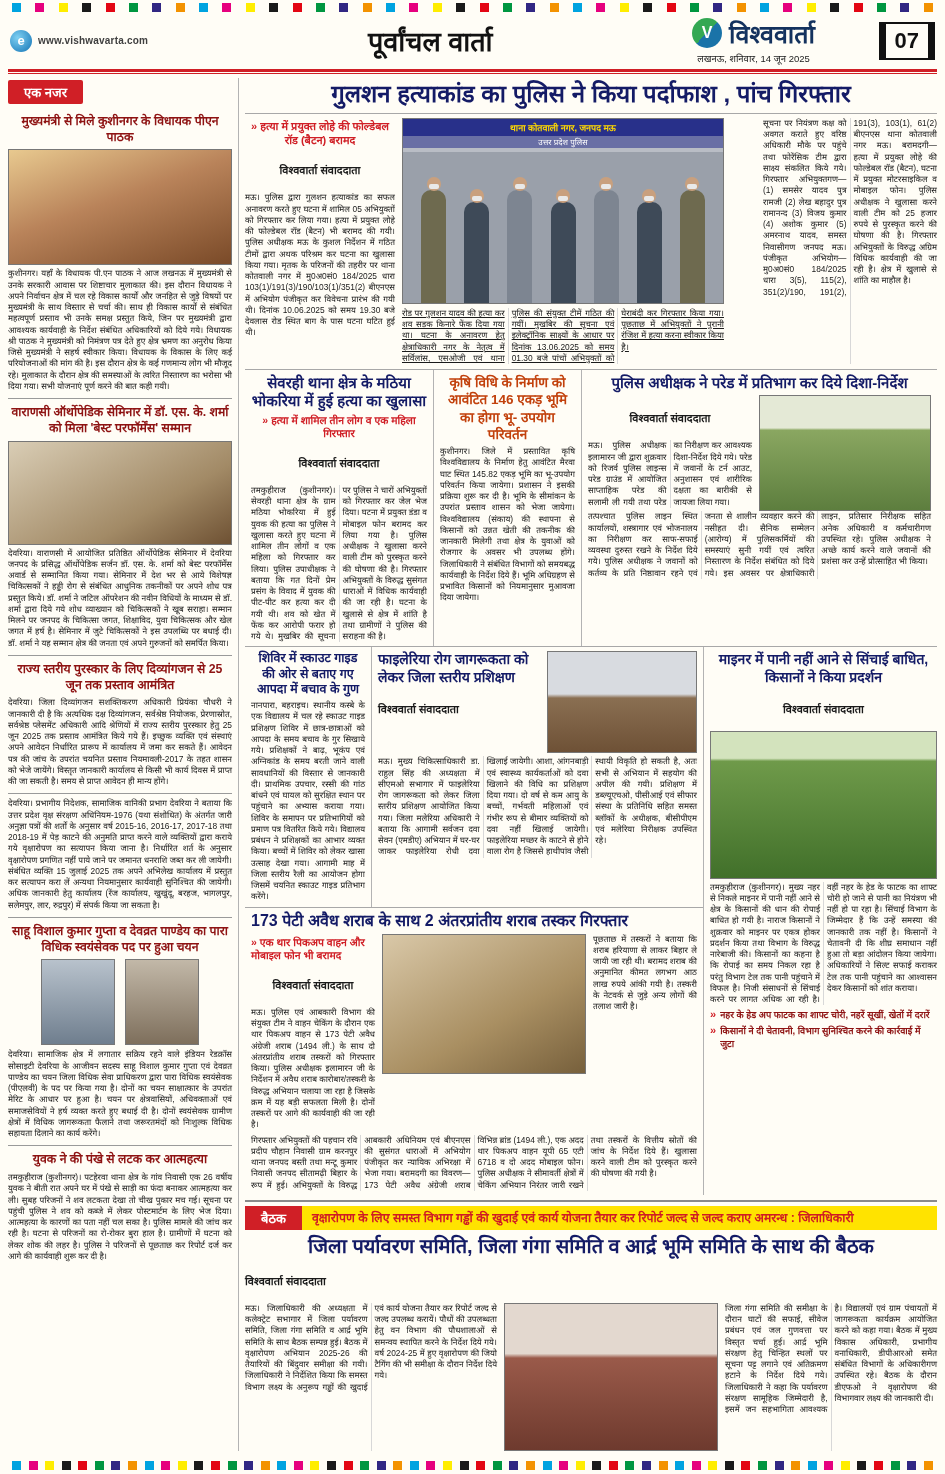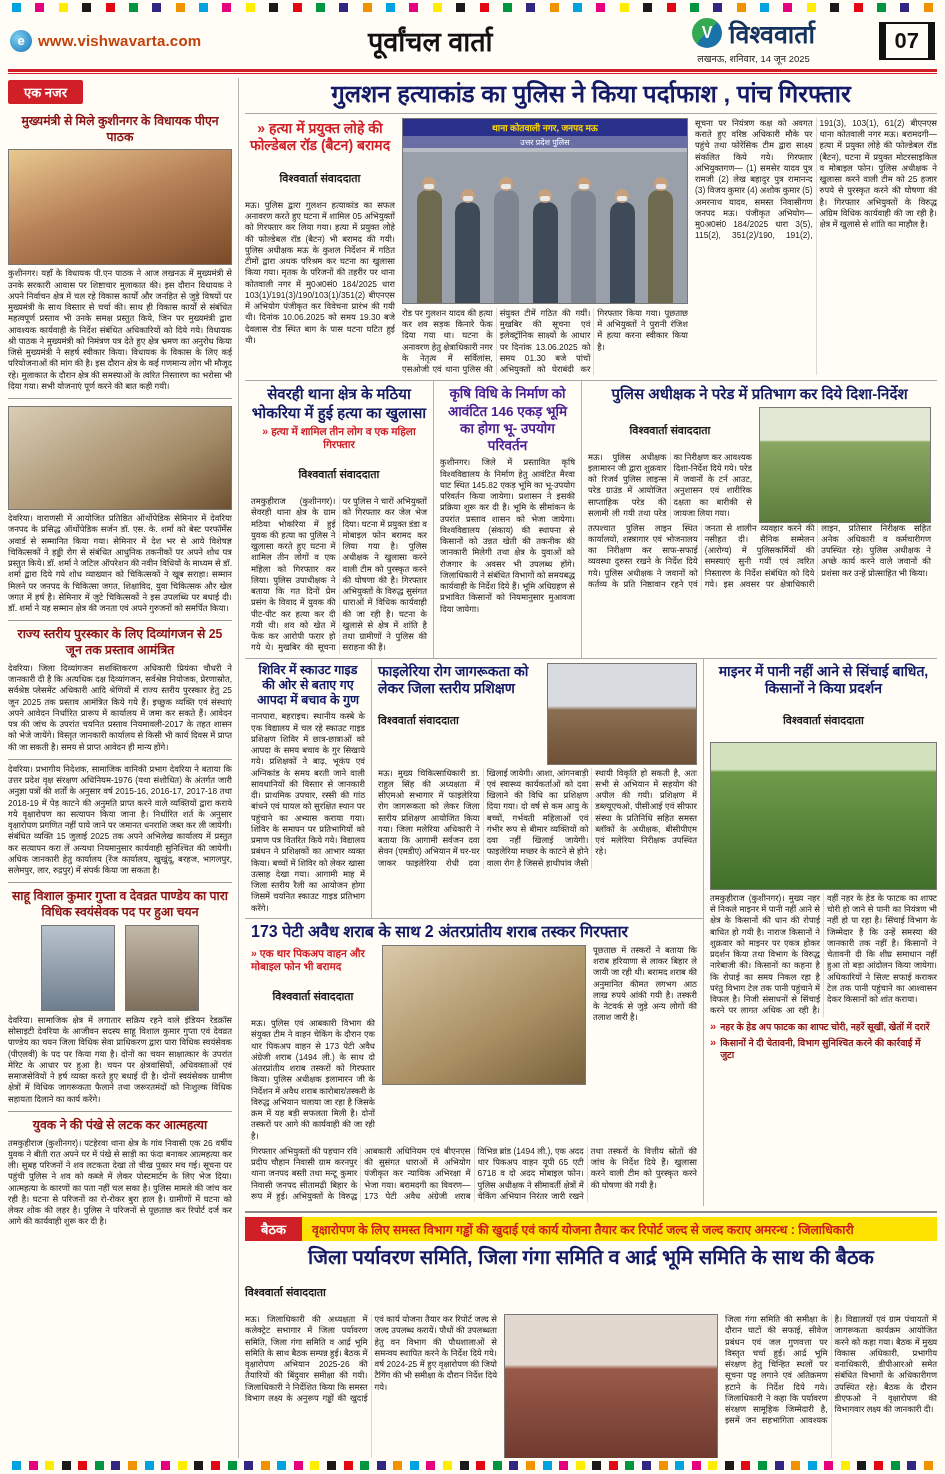--- a/index.html
+++ b/index.html
@@ -13,21 +13,21 @@
   .print-bar { display:flex; justify-content:space-between; align-items:center; padding:2px 12px; height:14px; }
   .print-bar .mark { width:9px; height:9px; }
   .print-bar.bottom { position:absolute; bottom:2px; left:0; right:0; background:#fffdf6; z-index:6; }
 
   
   .masthead { display:flex; align-items:center; gap:10px; padding:2px 10px 4px; }
   .site-block { display:flex; align-items:center; gap:6px; width:212px; }
   .globe { width:22px; height:22px; border-radius:50%; flex:none;
     background:radial-gradient(circle at 35% 35%, #7fd0f2, #1273b5); color:#fff;
     font-weight:bold; font-size:13px; display:flex; align-items:center; justify-content:center; }
-  .site-url { font-size:15px; font-weight:bold; color:#c2410c; letter-spacing:.2px; }
+  .site-url { font-size:10px; font-weight:bold; color:#404040; letter-spacing:.2px; }
   .center-title { flex:1; text-align:center; font-size:27px; font-weight:bold; margin:0; color:#111; }
   .brand-block { width:230px; text-align:center; }
   .brand-row { display:flex; align-items:center; justify-content:center; gap:7px; }
   .v-logo { width:30px; height:30px; border-radius:50%; flex:none; color:#fff; font-weight:bold; font-size:16px;
     display:flex; align-items:center; justify-content:center;
     background:linear-gradient(135deg,#34a853 0 50%, #1a73a8 50% 100%); }
   .brand-name { font-size:25px; font-weight:bold; color:#14325e; }
   .m-dateline { font-size:9.5px; margin-top:2px; color:#222; }
   .pageno-box { border-top:2px solid #111; border-bottom:2px solid #111; border-left:7px solid #111; border-right:7px solid #111;
     font-size:22px; font-weight:bold; padding:4px 9px; color:#111; }
@@ -47,35 +47,35 @@
   .s-body { font-size:8.4px; line-height:1.34; text-align:justify; margin:0; }
   .s-photo { width:100%; height:116px; margin:3px 0; }
   .portraits { display:flex; gap:10px; justify-content:center; margin:4px 0; }
   .portrait { width:74px; height:86px; }
 
   
   .photo { border:1px solid #777; position:relative; overflow:hidden; }
   .body { font-size:8.4px; line-height:1.34; text-align:justify; margin:0; }
   .byline { font-weight:bold; font-size:11px; text-align:center; margin:15px 0; }
   .byline.left { text-align:left; }
-  .subhead { color:#d01f26; font-weight:bold; font-size:14px; line-height:1.25; text-align:center; margin:2px 0 3px; }
+  .subhead { color:#d01f26; font-weight:bold; font-size:11px; line-height:1.25; text-align:center; margin:2px 0 3px; }
   .q { color:#d01f26; font-weight:bold; }
   .h-nav { font-size:15px; font-weight:bold; color:#141b66; text-align:center; line-height:1.22; margin:0 0 3px; }
-  .h-mar { font-size:13.5px; font-weight:bold; color:#4c1d95; text-align:center; line-height:1.28; margin:0 0 3px; }
+  .h-mar { font-size:13.5px; font-weight:bold; color:#c2410c; text-align:center; line-height:1.28; margin:0 0 3px; }
   .cols2 { column-count:2; column-gap:7px; column-rule:1px solid #d8d8d8; }
   .cols3 { column-count:3; column-gap:7px; column-rule:1px solid #d8d8d8; }
   .cols4 { column-count:4; column-gap:7px; column-rule:1px solid #d8d8d8; }
 
   
   .lead-head { font-size:24px; font-weight:bold; color:#141b66; text-align:center; line-height:1.12;
     padding:3px 0 5px; margin:0 0 4px; border-bottom:1px solid #a8a8a8; }
   .lead-grid { display:flex; gap:7px; border-bottom:1px solid #a8a8a8; padding-bottom:5px; }
   .lead-a { width:150px; flex:none; }
-  .lead-b { width:286px; flex:none; }
-  .lead-c { flex:1; min-width:0; }
+  .lead-b { width:322px; flex:none;text-decoration:underline; }
+  .lead-c { flex:1; min-width:0;margin-left:32px; }
   .lead-photo { height:186px; margin-bottom:4px; background:linear-gradient(#b9bdc5 0 18%, #9aa0aa 18% 100%); }
   .banner1 { position:absolute; top:0; left:0; right:0; background:#28308a; color:#ffd800;
     font-size:9px; font-weight:bold; text-align:center; padding:2px 0; z-index:2; }
   .banner2 { position:absolute; top:16px; left:0; right:0; background:rgba(40,48,138,.55); color:#fff;
     font-size:8px; text-align:center; padding:1px 0; z-index:2; }
   .people { position:absolute; bottom:0; left:0; right:0; height:70%; display:flex;
     justify-content:space-evenly; align-items:flex-end; }
   .person { width:25px; height:78%; background:#3e4a58; border-radius:10px 10px 0 0; position:relative; }
   .person:nth-child(odd) { background:#6e6a4f; height:88%; }
   .person:nth-child(3), .person:nth-child(5) { background:#7d8591; }
@@ -210,20 +210,21 @@
     <aside class="sidebar">
       <div class="eyebrow">एक नजर</div>
 
       <article class="s-art">
         <h3 class="s-head">मुख्यमंत्री से मिले कुशीनगर के विधायक पीएन पाठक</h3>
         <div class="s-photo photo" style="background:linear-gradient(160deg,#e8c98f 0%,#b9835a 45%,#7a4a28 100%);"></div>
         <p class="s-body">कुशीनगर। यहाँ के विधायक पी.एन पाठक ने आज लखनऊ में मुख्यमंत्री से उनके सरकारी आवास पर शिष्टाचार मुलाकात की। इस दौरान विधायक ने अपने निर्वाचन क्षेत्र में चल रहे विकास कार्यों और जनहित से जुड़े विषयों पर मुख्यमंत्री के साथ विस्तार से चर्चा की। साथ ही विकास कार्यों से संबंधित महत्वपूर्ण प्रस्ताव भी उनके समक्ष प्रस्तुत किये, जिन पर मुख्यमंत्री द्वारा आवश्यक कार्यवाही के निर्देश संबंधित अधिकारियों को दिये गये। विधायक श्री पाठक ने मुख्यमंत्री को निमंत्रण पत्र देते हुए क्षेत्र भ्रमण का अनुरोध किया जिसे मुख्यमंत्री ने सहर्ष स्वीकार किया। विधायक के विकास के लिए कई परियोजनाओं की मांग की है। इस दौरान क्षेत्र के कई गणमान्य लोग भी मौजूद रहे। मुलाकात के दौरान क्षेत्र की समस्याओं के त्वरित निस्तारण का भरोसा भी दिया गया। सभी योजनाएं पूर्ण करने की बात कही गयी।</p>
       </article>
 
       <article class="s-art">
+        <h3 class="s-head">वाराणसी ऑर्थोपेडिक सेमिनार में डॉ. एस. के. शर्मा को मिला 'बेस्ट परफॉर्मेंस' सम्मान</h3>
         <div class="s-photo photo" style="height:104px;background:linear-gradient(150deg,#d9cdb5,#a28a66 65%,#6e5133);"></div>
         <p class="s-body">देवरिया। वाराणसी में आयोजित प्रतिष्ठित ऑर्थोपेडिक सेमिनार में देवरिया जनपद के प्रसिद्ध ऑर्थोपेडिक सर्जन डॉ. एस. के. शर्मा को बेस्ट परफॉर्मेंस अवार्ड से सम्मानित किया गया। सेमिनार में देश भर से आये विशेषज्ञ चिकित्सकों ने हड्डी रोग से संबंधित आधुनिक तकनीकों पर अपने शोध पत्र प्रस्तुत किये। डॉ. शर्मा ने जटिल ऑपरेशन की नवीन विधियों के माध्यम से डॉ. शर्मा द्वारा दिये गये शोध व्याख्यान को चिकित्सकों ने खूब सराहा। सम्मान मिलने पर जनपद के चिकित्सा जगत, शिक्षाविद, युवा चिकित्सक और खेल जगत में हर्ष है। सेमिनार में जुटे चिकित्सकों ने इस उपलब्धि पर बधाई दी। डॉ. शर्मा ने यह सम्मान क्षेत्र की जनता एवं अपने गुरुजनों को समर्पित किया।</p>
       </article>
 
       <article class="s-art">
         <h3 class="s-head">राज्य स्तरीय पुरस्कार के लिए दिव्यांगजन से 25 जून तक प्रस्ताव आमंत्रित</h3>
         <p class="s-body">देवरिया। जिला दिव्यांगजन सशक्तिकरण अधिकारी प्रियंका चौधरी ने जानकारी दी है कि अत्यधिक दक्ष दिव्यांगजन, सर्वश्रेष्ठ नियोजक, प्रेरणास्रोत, सर्वश्रेष्ठ प्लेसमेंट अधिकारी आदि श्रेणियों में राज्य स्तरीय पुरस्कार हेतु 25 जून 2025 तक प्रस्ताव आमंत्रित किये गये हैं। इच्छुक व्यक्ति एवं संस्थाएं अपने आवेदन निर्धारित प्रारूप में कार्यालय में जमा कर सकते हैं। आवेदन पत्र की जांच के उपरांत चयनित प्रस्ताव नियमावली-2017 के तहत शासन को भेजे जायेंगे। विस्तृत जानकारी कार्यालय से किसी भी कार्य दिवस में प्राप्त की जा सकती है। समय से प्राप्त आवेदन ही मान्य होंगे।</p>
       </article>
 
       <article class="s-art">

